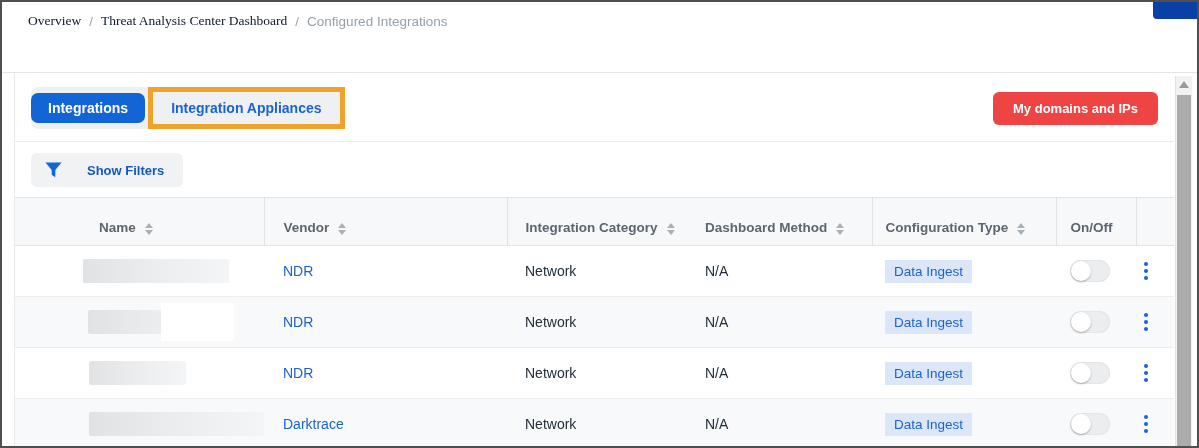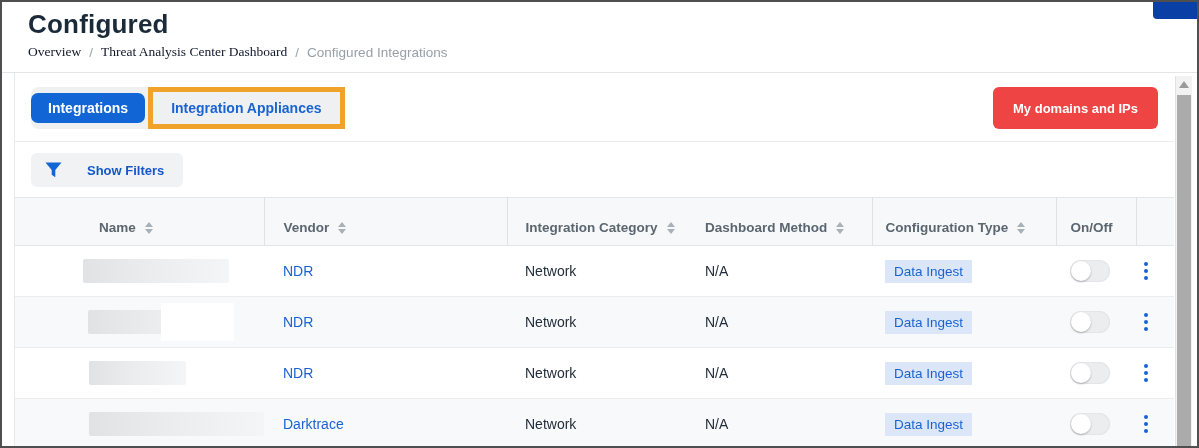--- a/index.html
+++ b/index.html
@@ -16,21 +16,21 @@
   .page-header { height:71px; padding:7px 0 0 26px; border-bottom:1px solid #e3e6e8; }
   .page-title { font-size:26px; font-weight:700; color:#1b2a39; letter-spacing:.2px; }
   .breadcrumb { margin-top:4px; font-size:13.5px; display:flex; gap:8px; align-items:center; }
   .breadcrumb a { color:#0f172a; text-decoration:none;font-family:Liberation Serif, serif; }
   .breadcrumb .sep { color:#9aa4ad; }
   .breadcrumb .current { color:#97a0a8; }
 
   
   .card { margin:0 23px 0 12px; border-left:1px solid #e7e9eb; min-height:372px; background:#fff; }
 
-  .tabs-row { display:flex; justify-content:space-between; 
+  .tabs-row { display:flex; justify-content:space-between; align-items:center;
               padding:14px 16px 12px 16px; }
   .tab-group { display:inline-flex; align-items:center; background:#eef0f2; border-radius:8px; }
   .tab { font-family:inherit; font-size:14px; font-weight:600; border:none; cursor:pointer;
          padding:7px 17px; border-radius:7px; background:transparent; color:#1a64d2; }
   .tab.active { background:#1165d4; color:#fff; }
   .annotation { border:5px solid #efa32b; padding:1px; margin-left:3px; }
   .primary-btn { font-family:inherit; background:#ef4444; color:#fff; font-size:13px; font-weight:700;
                  border:none; border-radius:6px; padding:9px 20px; cursor:pointer; }
 
   .filter-row { display:flex; justify-content:space-between; align-items:center;
@@ -42,21 +42,21 @@
             padding:0 12px; height:30px; width:274px; background:#fff; }
   .search input { border:none; outline:none; font-size:14px; width:100%; color:#333;
                   font-family:inherit; background:transparent; }
   .search input::placeholder { color:#8d97a1; }
 
   
   table { width:100%; border-collapse:collapse; font-size:14px; color:#222e3a; }
   thead th { background:#f7f8f9; border-top:1px solid #e3e6e8; border-bottom:1px solid #e3e6e8;
              height:48px; font-size:13.5px; color:#5b6670; text-align:left; font-weight:700; }
   th.sep { border-right:1px solid #dfe2e5; }
-  .th-inner { display:inline-flex; align-items:center; gap:9px;margin-top:12px; }
+  .th-inner { display:inline-flex; align-items:flex-end; gap:9px;margin-top:12px; }
   .sort { display:inline-flex; flex-direction:column; gap:2px; }
   .sort i { display:block; width:0; height:0; border-left:4px solid transparent; border-right:4px solid transparent; }
   .sort .up { border-bottom:5px solid #a8b0b8; }
   .sort .down { border-top:5px solid #a8b0b8; }
 
   .col-name    { width:240px; padding-left:84px; }
   .col-vendor  { width:243px; padding-left:19px; }
   .col-ic      { width:181px; padding-left:18px; }
   .col-cm      { width:184px; padding-left:17px; }
   .col-ct      { width:184px; padding-left:13px; }
@@ -92,21 +92,20 @@
   .sb-thumb { position:absolute; top:19px; bottom:0; left:1px; right:1px; background:#ababab; cursor:pointer; }
 </style>
 </head>
 <body>
 
 <div class="screen">
 
   <div class="corner-btn"></div>
 
   <header class="page-header">
-    <h1 class="page-title">Configured</h1>
     <nav class="breadcrumb">
       <a href="#">Overview</a>
       <span class="sep">/</span>
       <a href="#">Threat Analysis Center Dashboard</a>
       <span class="sep">/</span>
       <span class="current">Configured Integrations</span>
     </nav>
   </header>
 
   <div class="card">

